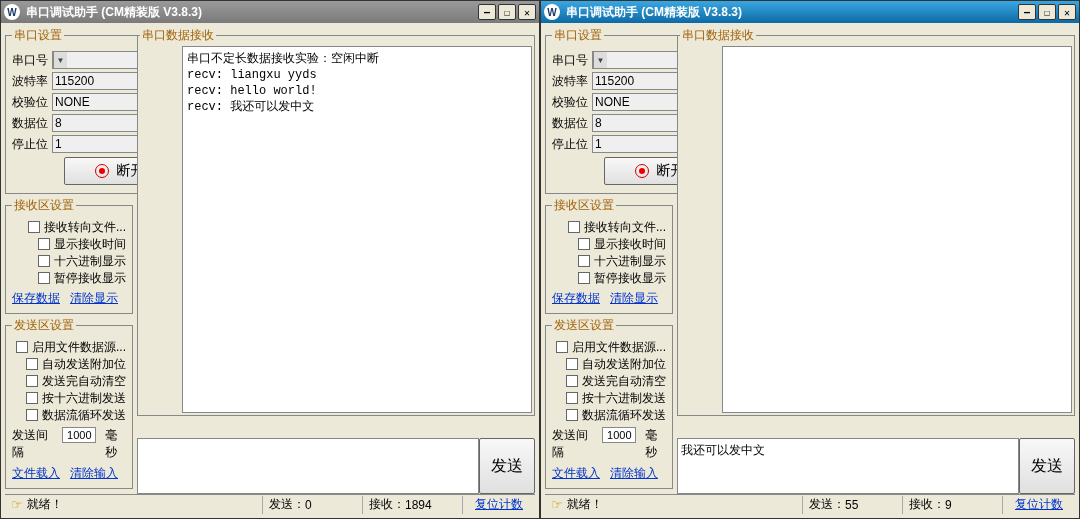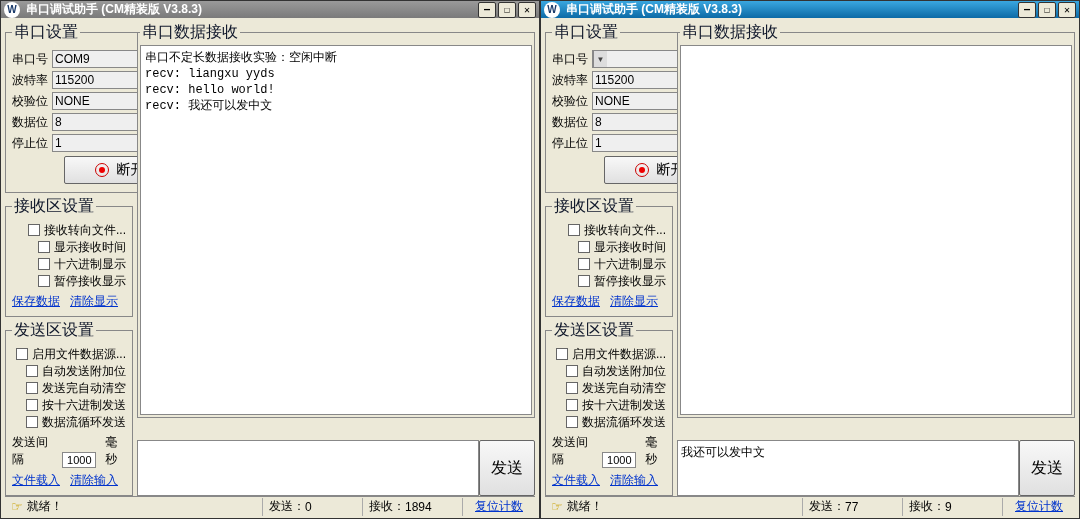--- a/index.html
+++ b/index.html
@@ -69,23 +69,23 @@
     flex-direction: column;
     gap: 3px;
   }
   fieldset {
     border: 1px solid #888;
     margin: 0;
     padding: 4px 6px 6px 6px;
     background: #ece9d8;
   }
   legend {
-    font-size: 16px;
+    font-size: 12px;
     padding: 0 2px;
-    color: #0f172a;
+    color: #a16207;
   }
   .row {
     display: flex;
     align-items: flex-end;
     gap: 2px;
     margin: 1px 0;
     height: 20px;
   }
   .lbl { width: 38px; color: #000; }
   .combo {
@@ -123,31 +123,31 @@
   .rec-dot { width: 6px; height: 6px; background: #e00; border-radius: 50%; }
   .chk-row {
     display: flex; align-items: center; gap: 4px;
     margin: 1px 0; height: 16px; justify-content: flex-end;
   }
   .chk {
     width: 12px; height: 12px; background: #fff; border: 1px solid #666;
   }
   .link-row { display: flex; gap: 10px; margin-top: 4px; }
   .linklike { color: #0033cc; text-decoration: underline; cursor: pointer; }
-  .interval-row { display: flex; align-items: flex-end; gap: 9px; margin: 4px 0 2px 0; }
+  .interval-row { display: flex; align-items: flex-start; gap: 9px; margin: 4px 0 2px 0; }
   .interval-input {
     width: 34px; height: 16px; background: #fff; border: 1px solid #888;
     font-size: 11px; text-align: center; font-family: inherit;
   }
   .recv-box {
     flex: 1;
     background: #fff; border: 1px solid #888;
     padding: 4px; overflow: hidden;
     font-family: "SimSun","Courier New",monospace;
-    font-size: 12px; line-height: 16px; white-space: pre;
+    font-size: 12px; line-height: 16px; white-space: pre; margin-left: 42px;
   }
   .send-area {
     height: 56px; display: flex; margin-top: 19px;
   }
   .send-input {
     flex: 1; background: #fff; border: 1px solid #888; padding: 3px;
     font-size: 12px; resize: none; font-family: inherit;
   }
   .send-btn {
     width: 56px; font-size: 16px;
@@ -178,21 +178,20 @@
       <span class="sys-btn">✕</span>
     </div>
     <div class="body">
       <div class="main-row">
         <div class="left-col">
           <fieldset>
             <legend>串口设置</legend>
             <div class="row">
               <span class="lbl">串口号</span>
               <span class="combo">
-                <input value="COM9" style="">
                 <span class="combo-btn">▼</span>
               </span>
             </div>
             <div class="row">
               <span class="lbl">波特率</span>
               <span class="combo">
                 <input value="115200" style="">
                 <span class="combo-btn">▼</span>
               </span>
             </div>
@@ -435,21 +434,21 @@
           </div>
         </div>
       </div>
       <div class="statusbar">
         <div class="status-seg" style="flex:1">
           <span class="ready-icon">☞</span>
           <span>就绪！</span>
         </div>
         <div class="status-seg" style="width:100px">
           <span>发送：</span>
-          <span>77</span>
+          <span>55</span>
         </div>
         <div class="status-seg" style="width:100px">
           <span>接收：</span>
           <span>9</span>
         </div>
         <div class="status-seg">
           <span class="reset-link">复位计数</span>
         </div>
       </div>
     </div>

